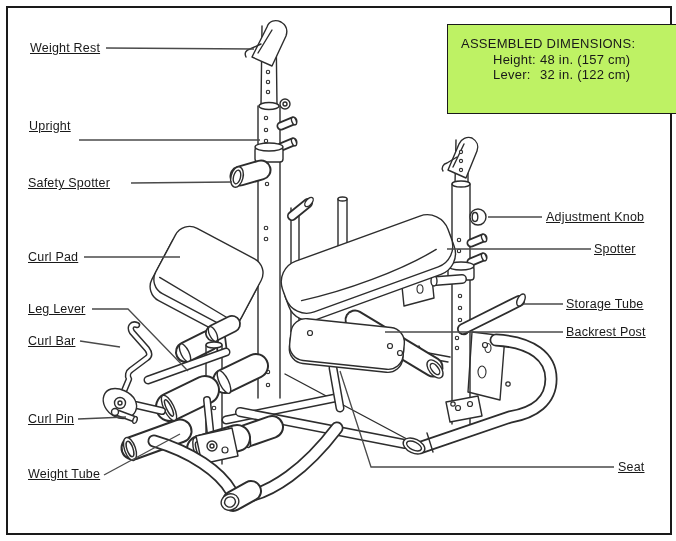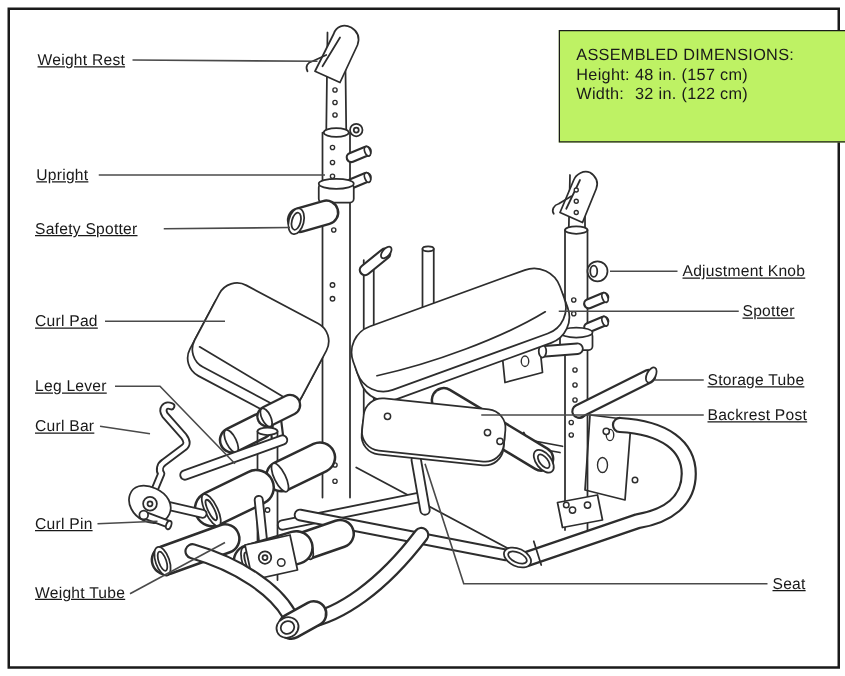--- a/index.html
+++ b/index.html
@@ -8,21 +8,21 @@
   .page-border{position:absolute;left:6px;top:6px;width:666px;height:529px;
        box-sizing:border-box;border:2px solid #1a1a1a;background:#fff;}
   svg.art{position:absolute;left:0;top:0;}
   .plabel{position:absolute;font-size:12.5px;line-height:15px;color:#191919;
        white-space:nowrap;letter-spacing:.2px;text-decoration:underline;}
   .dims{position:absolute;left:447px;top:24px;width:235px;height:90px;
        box-sizing:border-box;border:1.6px solid #1a1a1a;background:#bef264;
        padding:11px 0 0 13px;font-size:13px;line-height:15.5px;color:#191919;
        letter-spacing:.25px;}
   .dims .row{display:flex;}
-  .dims .dl{width:47px;flex:0 0 47px;}
+  .dims .dl{width:47px;flex:0 0 47px;margin-left:32px;}
   
   .ln{fill:none;stroke:#2d2d2d;stroke-width:1.4;stroke-linecap:round;stroke-linejoin:round;}
   .fw{fill:#fff;stroke:#2d2d2d;stroke-width:1.4;stroke-linejoin:round;}
   .tO{fill:none;stroke:#2d2d2d;stroke-linecap:round;stroke-linejoin:round;}
   .tI{fill:none;stroke:#fff;stroke-linecap:round;stroke-linejoin:round;}
   .hole{fill:#fff;stroke:#2d2d2d;stroke-width:1.1;}
   .bolt{fill:#fff;stroke:#2d2d2d;stroke-width:1.2;}
   .leader{fill:none;stroke:#4a4a4a;stroke-width:1.3;}
 </style>
 </head>
@@ -288,36 +288,36 @@
     <path class="leader" d="M104,475 L180,434"></path>
     <path class="leader" d="M488,217 L542,217"></path>
     <path class="leader" d="M447,249 L591,249"></path>
     <path class="leader" d="M524,304 L563,304"></path>
     <path class="leader" d="M385,332 L563,332"></path>
     <path class="leader" d="M340,371 L371,467 L614,467"></path>
   </g>
 </svg>
 
 <div class="plabel" style="left:30px;top:41px">Weight Rest</div>
-<div class="plabel" style="left:29px;top:133px">Upright</div>
+<div class="plabel" style="left:29px;top:119px">Upright</div>
 <div class="plabel" style="left:28px;top:176px">Safety Spotter</div>
 <div class="plabel" style="left:28px;top:250px">Curl Pad</div>
 <div class="plabel" style="left:28px;top:302px">Leg Lever</div>
 <div class="plabel" style="left:28px;top:334px">Curl Bar</div>
 <div class="plabel" style="left:28px;top:412px">Curl Pin</div>
 <div class="plabel" style="left:28px;top:467px">Weight Tube</div>
 <div class="plabel" style="left:546px;top:210px">Adjustment Knob</div>
 <div class="plabel" style="left:594px;top:242px">Spotter</div>
 <div class="plabel" style="left:566px;top:297px">Storage Tube</div>
 <div class="plabel" style="left:566px;top:325px">Backrest Post</div>
 <div class="plabel" style="left:618px;top:460px">Seat</div>
 
 <div class="dims">
   <div>ASSEMBLED DIMENSIONS:</div>
   <div class="row">
     <span class="dl">Height:</span>
     <span class="dv">48 in. (157 cm)</span>
   </div>
   <div class="row">
-    <span class="dl">Width:</span>
+    <span class="dl">Lever:</span>
     <span class="dv">32 in. (122 cm)</span>
   </div>
 </div>
 
 </body></html>

